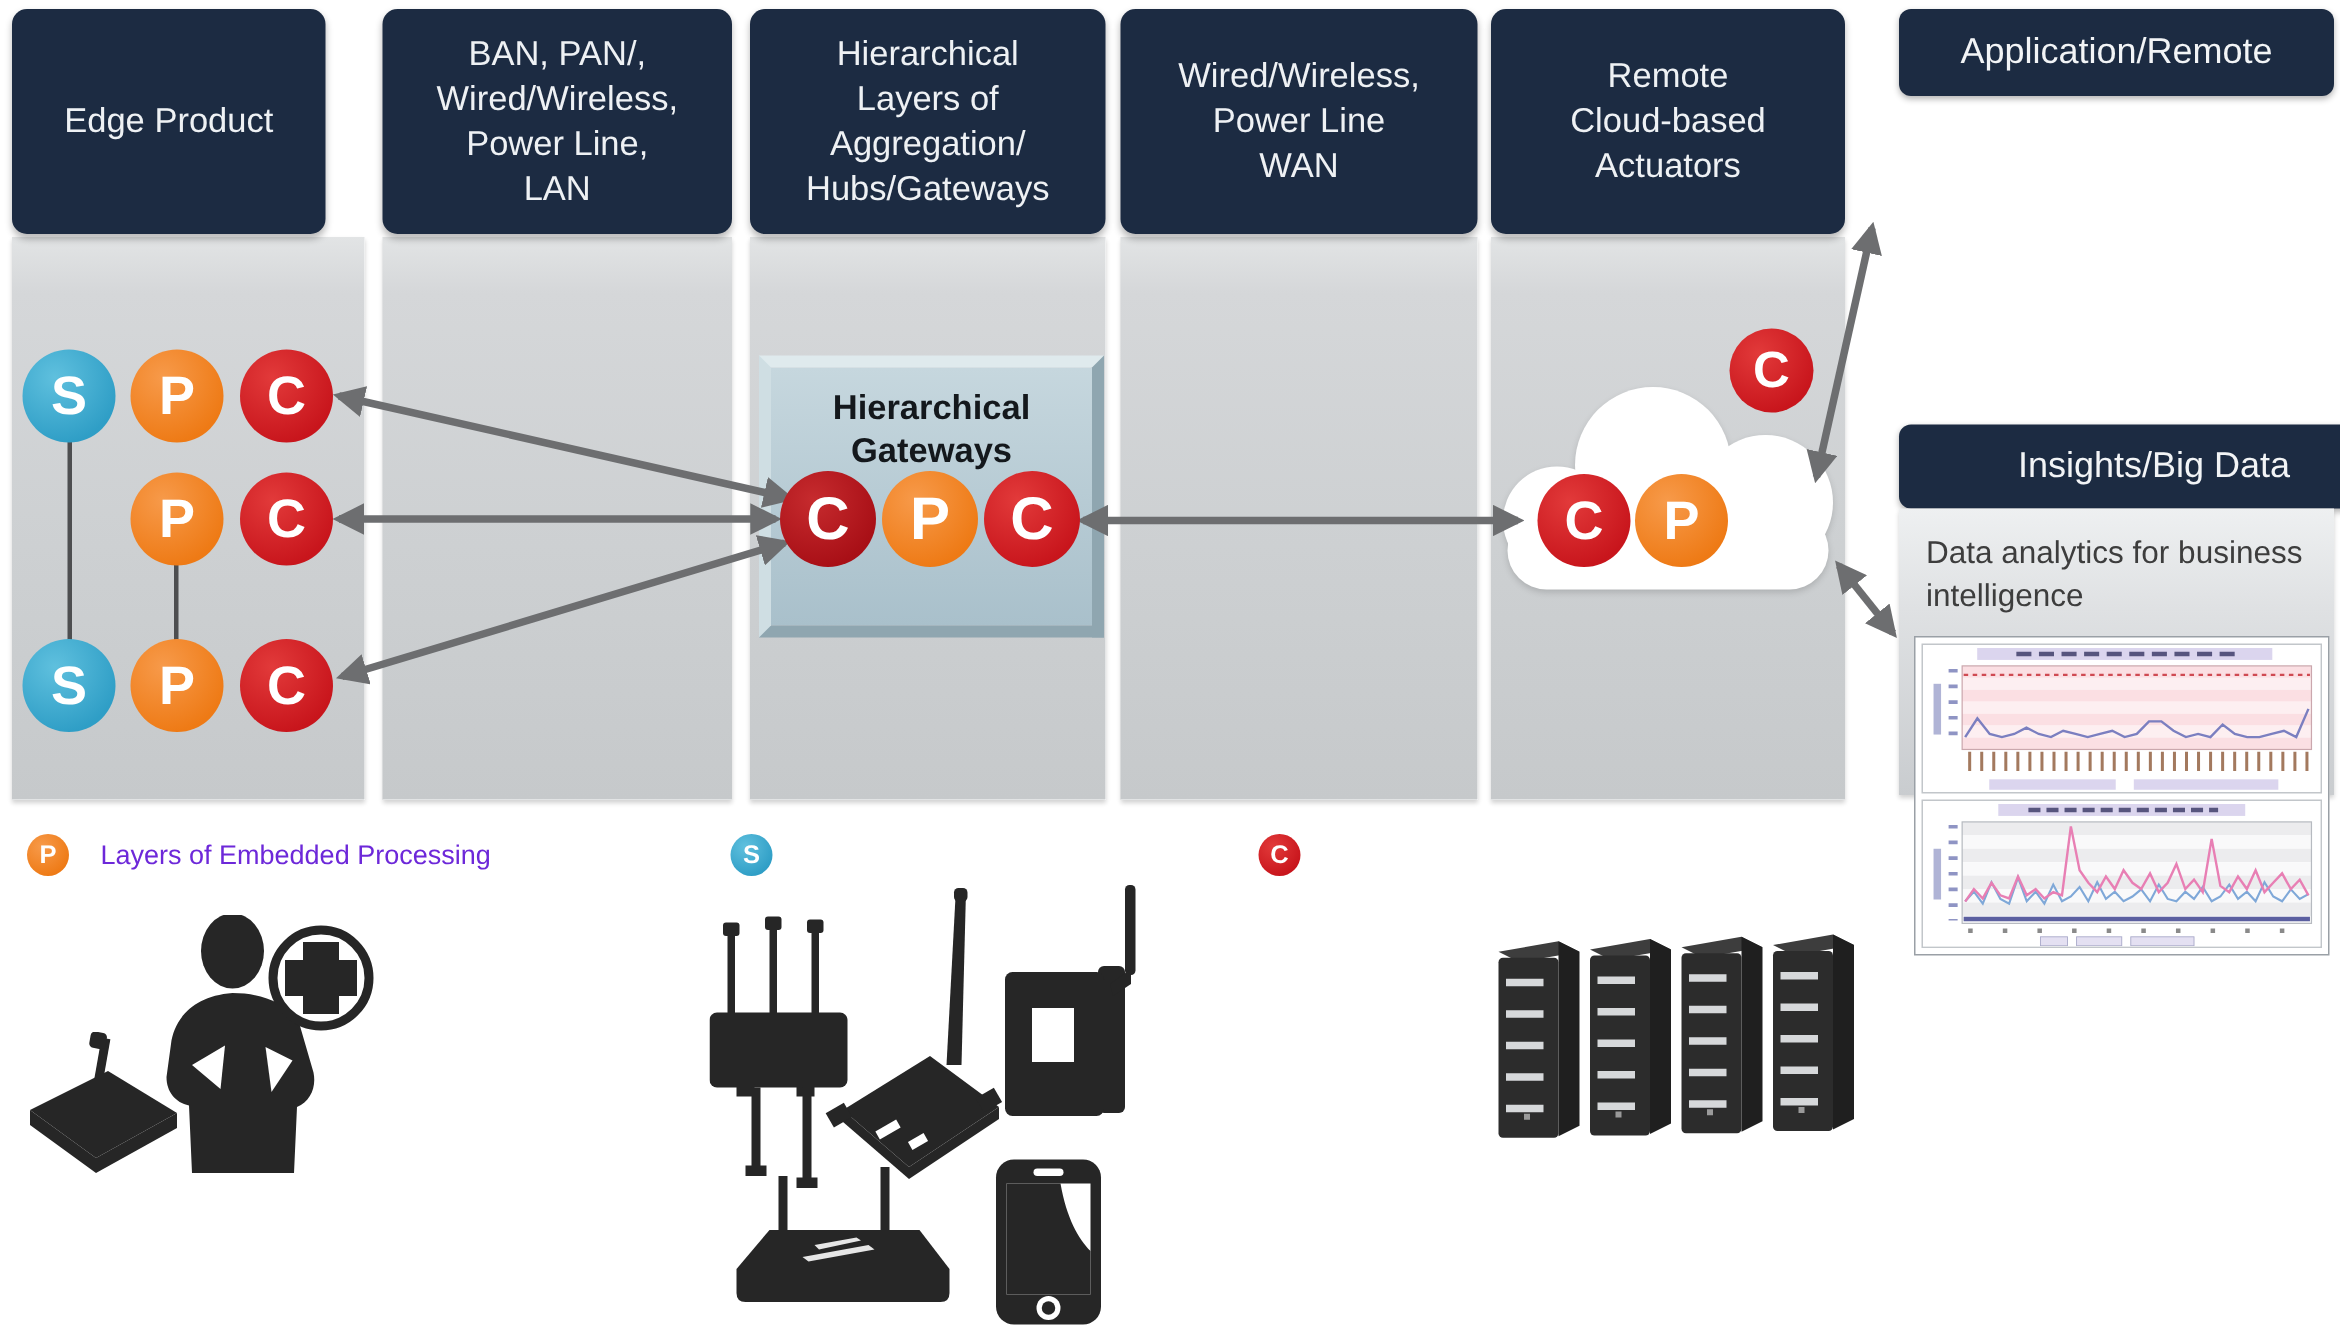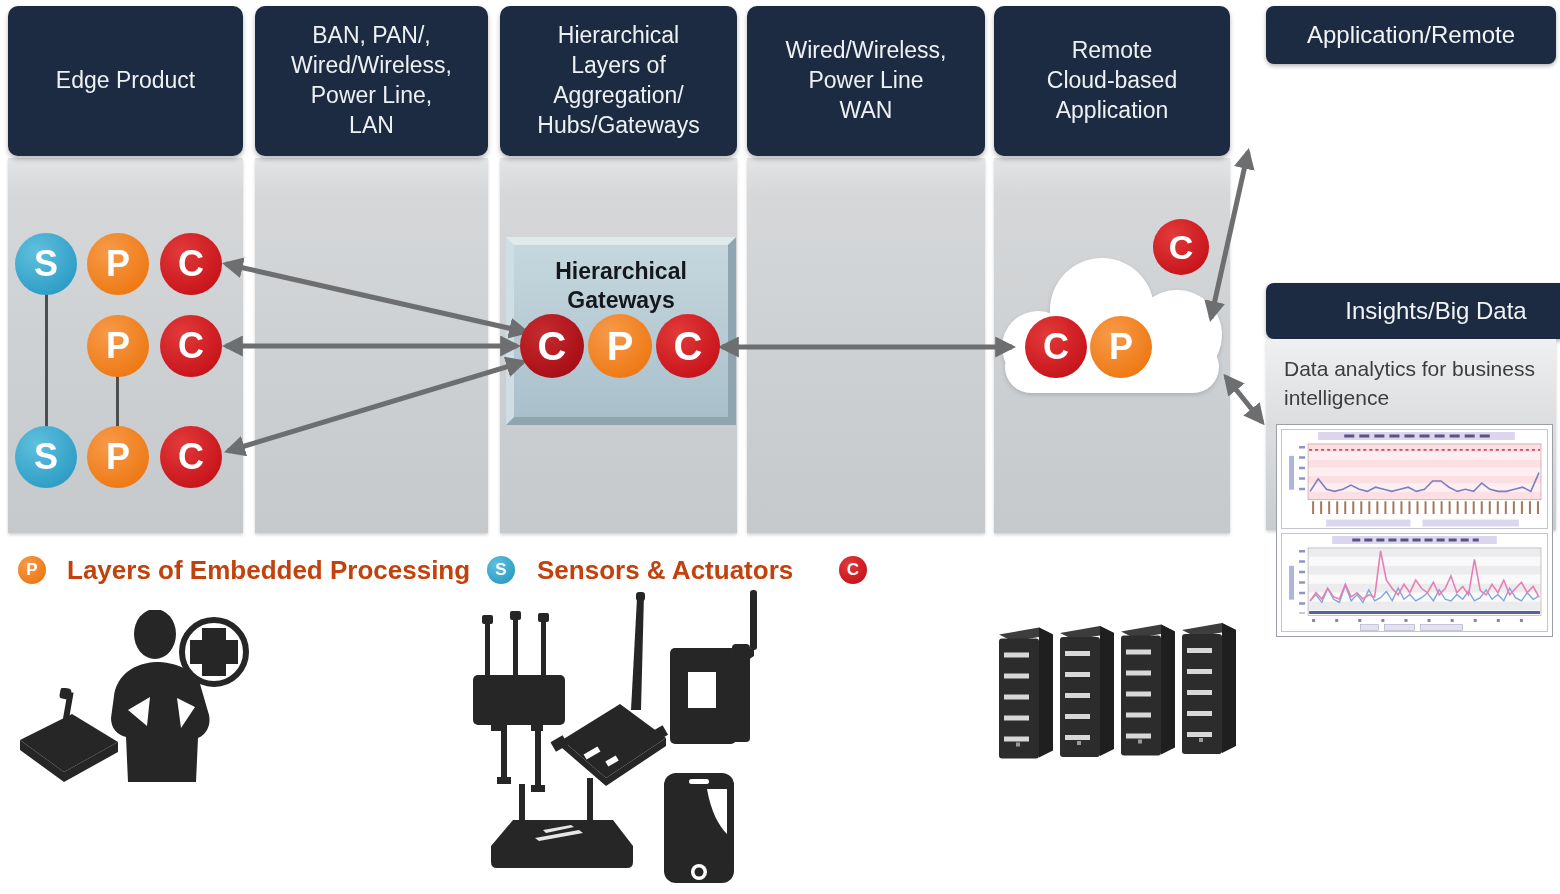--- a/index.html
+++ b/index.html
@@ -50,21 +50,21 @@
     position:absolute;left:506px;top:237px;width:230px;height:188px;box-sizing:border-box;
     background:linear-gradient(180deg,#c6d7de,#a9c0cb);
     border:8px solid;border-color:#dfeaed #8fa6b0 #8fa6b0 #cfdee3;
   }
   .gw-title{
     margin-top:12px;text-align:center;font-size:23px;font-weight:700;color:#14181c;
     line-height:1.25;white-space:pre-line;
   }
   .legend-label{
     position:absolute;top:556px;height:28px;display:flex;align-items:center;
-    font-size:26px;color:#c2410c;font-weight:bold;
+    font-size:18px;color:#6d28d9;
   }
   svg.overlay{position:absolute;left:0;top:0;pointer-events:none;}
   svg.ic{position:absolute;}
   .cloud-svg{position:absolute;filter:drop-shadow(0 2px 2px rgba(0,0,0,.15));}
   
   .charts-box{
     position:absolute;left:1276px;top:424px;width:277px;height:213px;background:#fff;
     border:1px solid #9aa0a6;box-sizing:border-box;padding:4px;display:flex;flex-direction:column;gap:4px;
   }
   .mini-chart{border:1px solid #c2c6ca;background:#fff;flex:1;overflow:hidden;}
@@ -74,21 +74,21 @@
 <body>
 
 <div id="stage">
 
   <div class="col-panel" style="left:8px;width:235px"></div>
   <div class="col-panel" style="left:255px;width:233px"></div>
   <div class="col-panel" style="left:500px;width:237px"></div>
   <div class="col-panel" style="left:747px;width:238px"></div>
   <div class="col-panel" style="left:994px;width:236px"></div>
 
-  <div class="col-head" style="left:8px;top:6px;width:235px;height:150px">
+  <div class="col-head" style="left:8px;top:6px;width:209px;height:150px">
     <span>Edge Product</span>
   </div>
   <div class="col-head" style="left:255px;top:6px;width:233px;height:150px">
     <span>BAN, PAN/,
 Wired/Wireless,
 Power Line,
 LAN</span>
   </div>
   <div class="col-head" style="left:500px;top:6px;width:237px;height:150px">
     <span>Hierarchical
@@ -97,21 +97,21 @@
 Hubs/Gateways</span>
   </div>
   <div class="col-head" style="left:747px;top:6px;width:238px;height:150px">
     <span>Wired/Wireless,
 Power Line
 WAN</span>
   </div>
   <div class="col-head" style="left:994px;top:6px;width:236px;height:150px">
     <span>Remote
 Cloud-based
-Application</span>
+Actuators</span>
   </div>
 
   <div class="panel-head" style="left:1266px;top:6px;width:290px;height:58px">
     <span>Application/Remote</span>
   </div>
   <div class="panel-head" style="left:1266px;top:283px;width:340px;height:56px">
     <span>Insights/Big Data</span>
   </div>
   <div class="panel-body" style="left:1266px;top:339px;width:290px;height:191px">
     <span>Data analytics for business intelligence</span>
@@ -163,21 +163,20 @@
   <div class="node node-gw n-orange" style="left:588px;top:314px">P</div>
   <div class="node node-gw n-red" style="left:656px;top:314px">C</div>
 
   <div class="node node-lg n-red" style="left:1025px;top:316px">C</div>
   <div class="node node-lg n-orange" style="left:1090px;top:316px">P</div>
   <div class="node node-sat n-red" style="left:1153px;top:219px">C</div>
 
   <div class="node node-sm n-orange" style="left:18px;top:556px">P</div>
   <div class="legend-label" style="left:67px">Layers of Embedded Processing</div>
   <div class="node node-sm n-blue" style="left:487px;top:556px">S</div>
-  <div class="legend-label" style="left:537px">Sensors &amp; Actuators</div>
   <div class="node node-sm n-red" style="left:839px;top:556px">C</div>
 
   <svg class="ic" style="left:14px;top:688px" width="110" height="100" viewBox="0 0 110 100">
     <g fill="#262626">
       <rect x="50" y="4" width="6" height="42" transform="rotate(10 53 25)"></rect>
       <rect x="46" y="0" width="11" height="11" rx="3" transform="rotate(10 51 5)"></rect>
       <polygon points="6,52 58,26 104,54 50,84"></polygon>
       <polygon points="6,52 6,62 50,94 50,84"></polygon>
       <polygon points="50,84 104,54 104,64 50,94"></polygon>
     </g>

